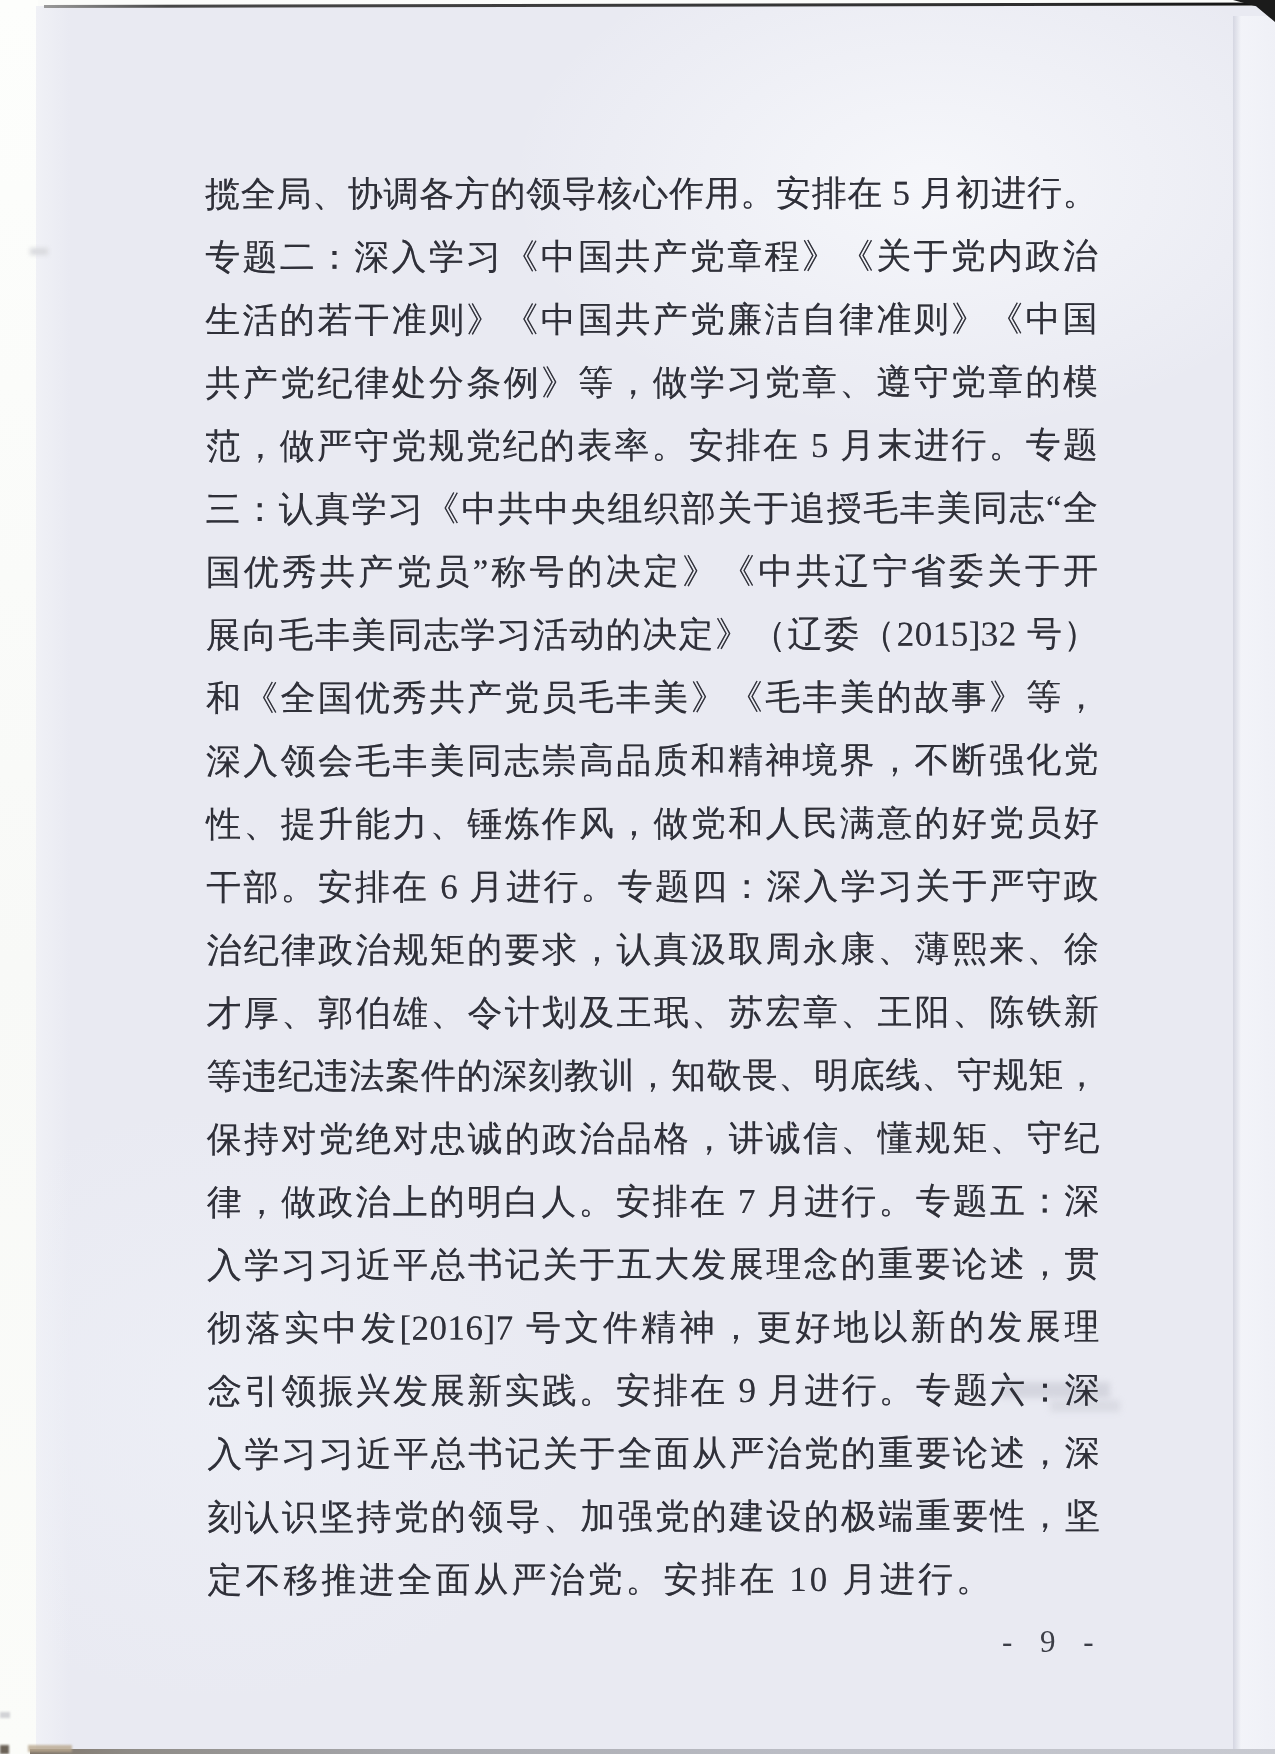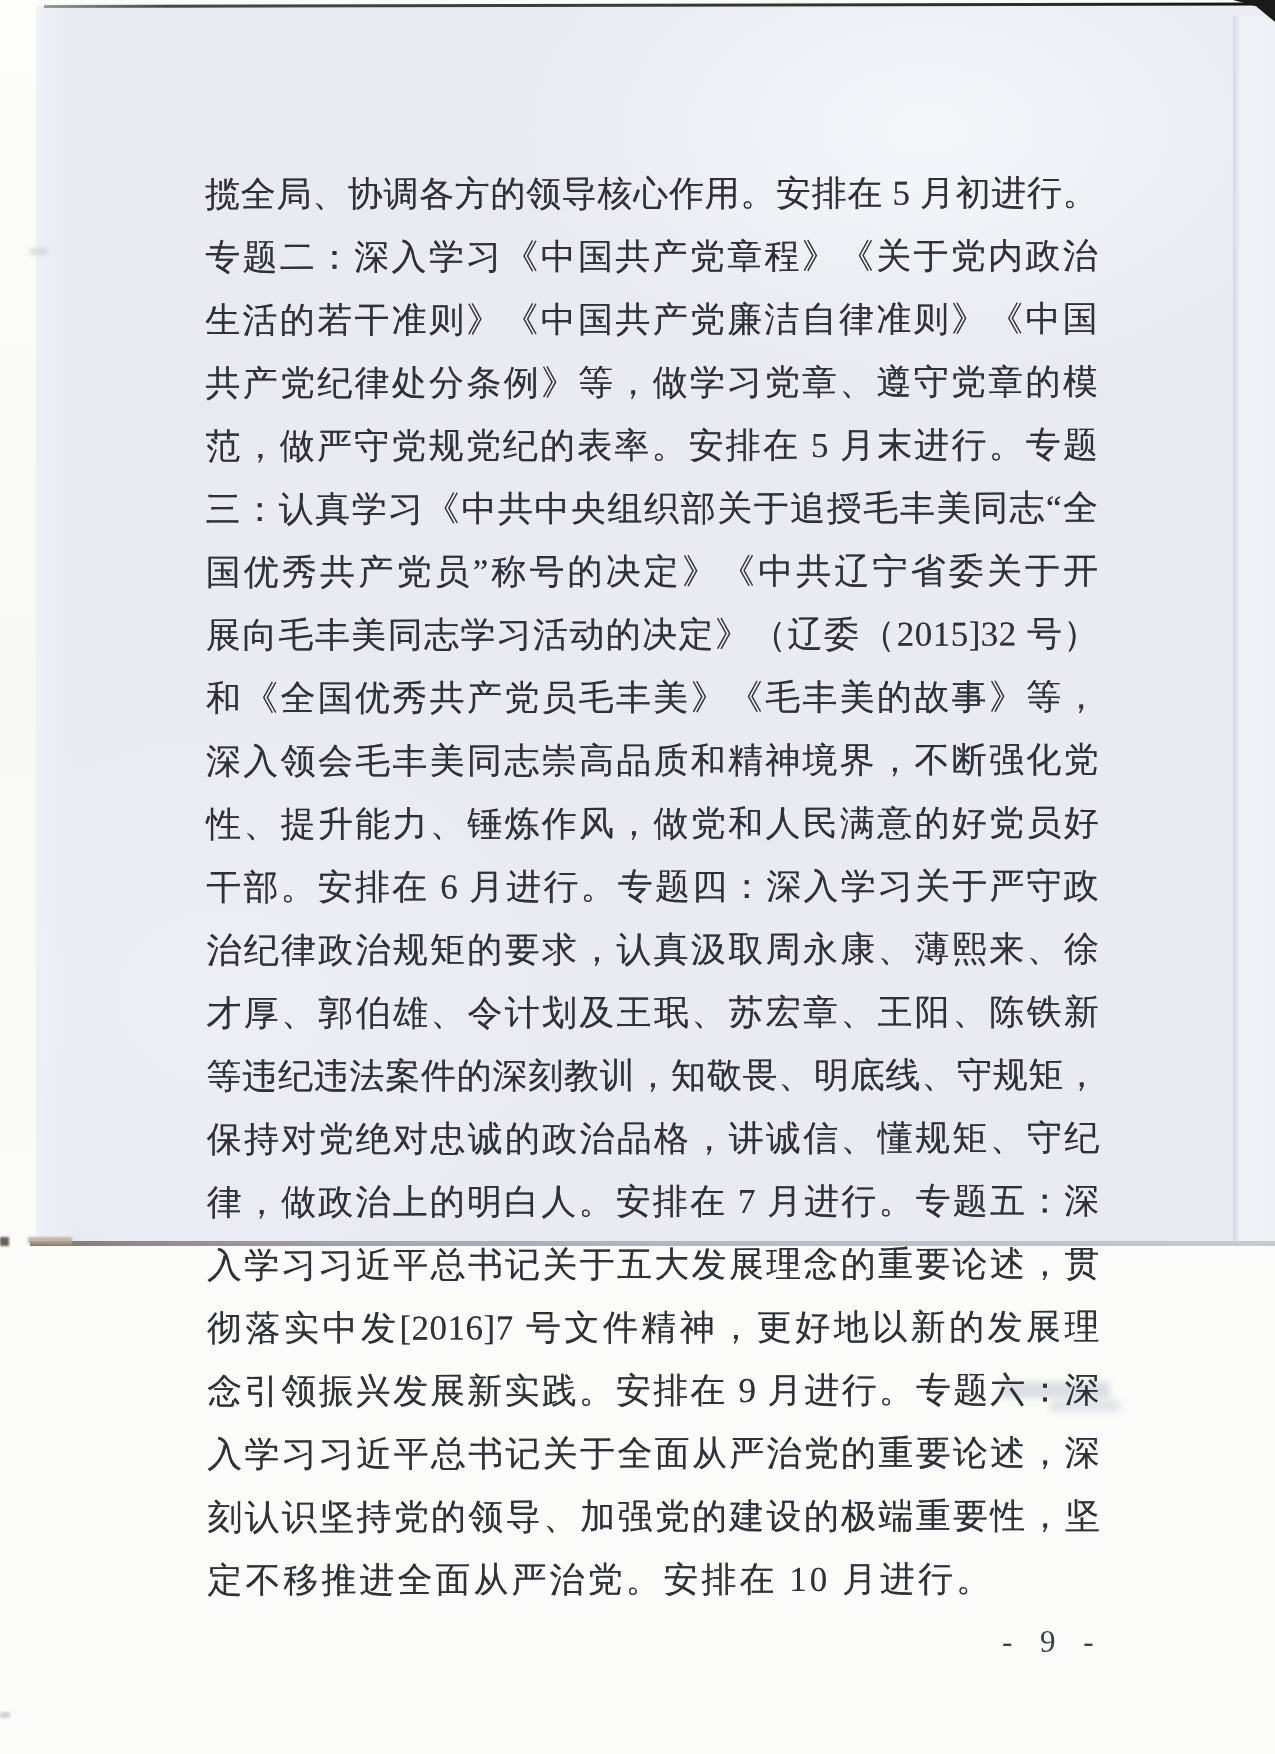--- a/index.html
+++ b/index.html
@@ -8,21 +8,21 @@
     width: 1275px;
     height: 1754px;
     background: #fbfcfa;
     overflow: hidden;
     font-family: "Liberation Serif", "DejaVu Serif", serif;
   }
   .scan-root {
     position: absolute;
     left: 0; top: 0;
     width: 1275px;
-    height: 1246px;
+    height: 1754px;
   }
   
   .margin-strip {
     position: absolute;
     left: 0; top: 0;
     width: 38px; height: 100%;
     background: linear-gradient(180deg, #fdfefc 0%, #f8f9f7 55%, #fbfcf9 100%);
   }
   
   .paper {

